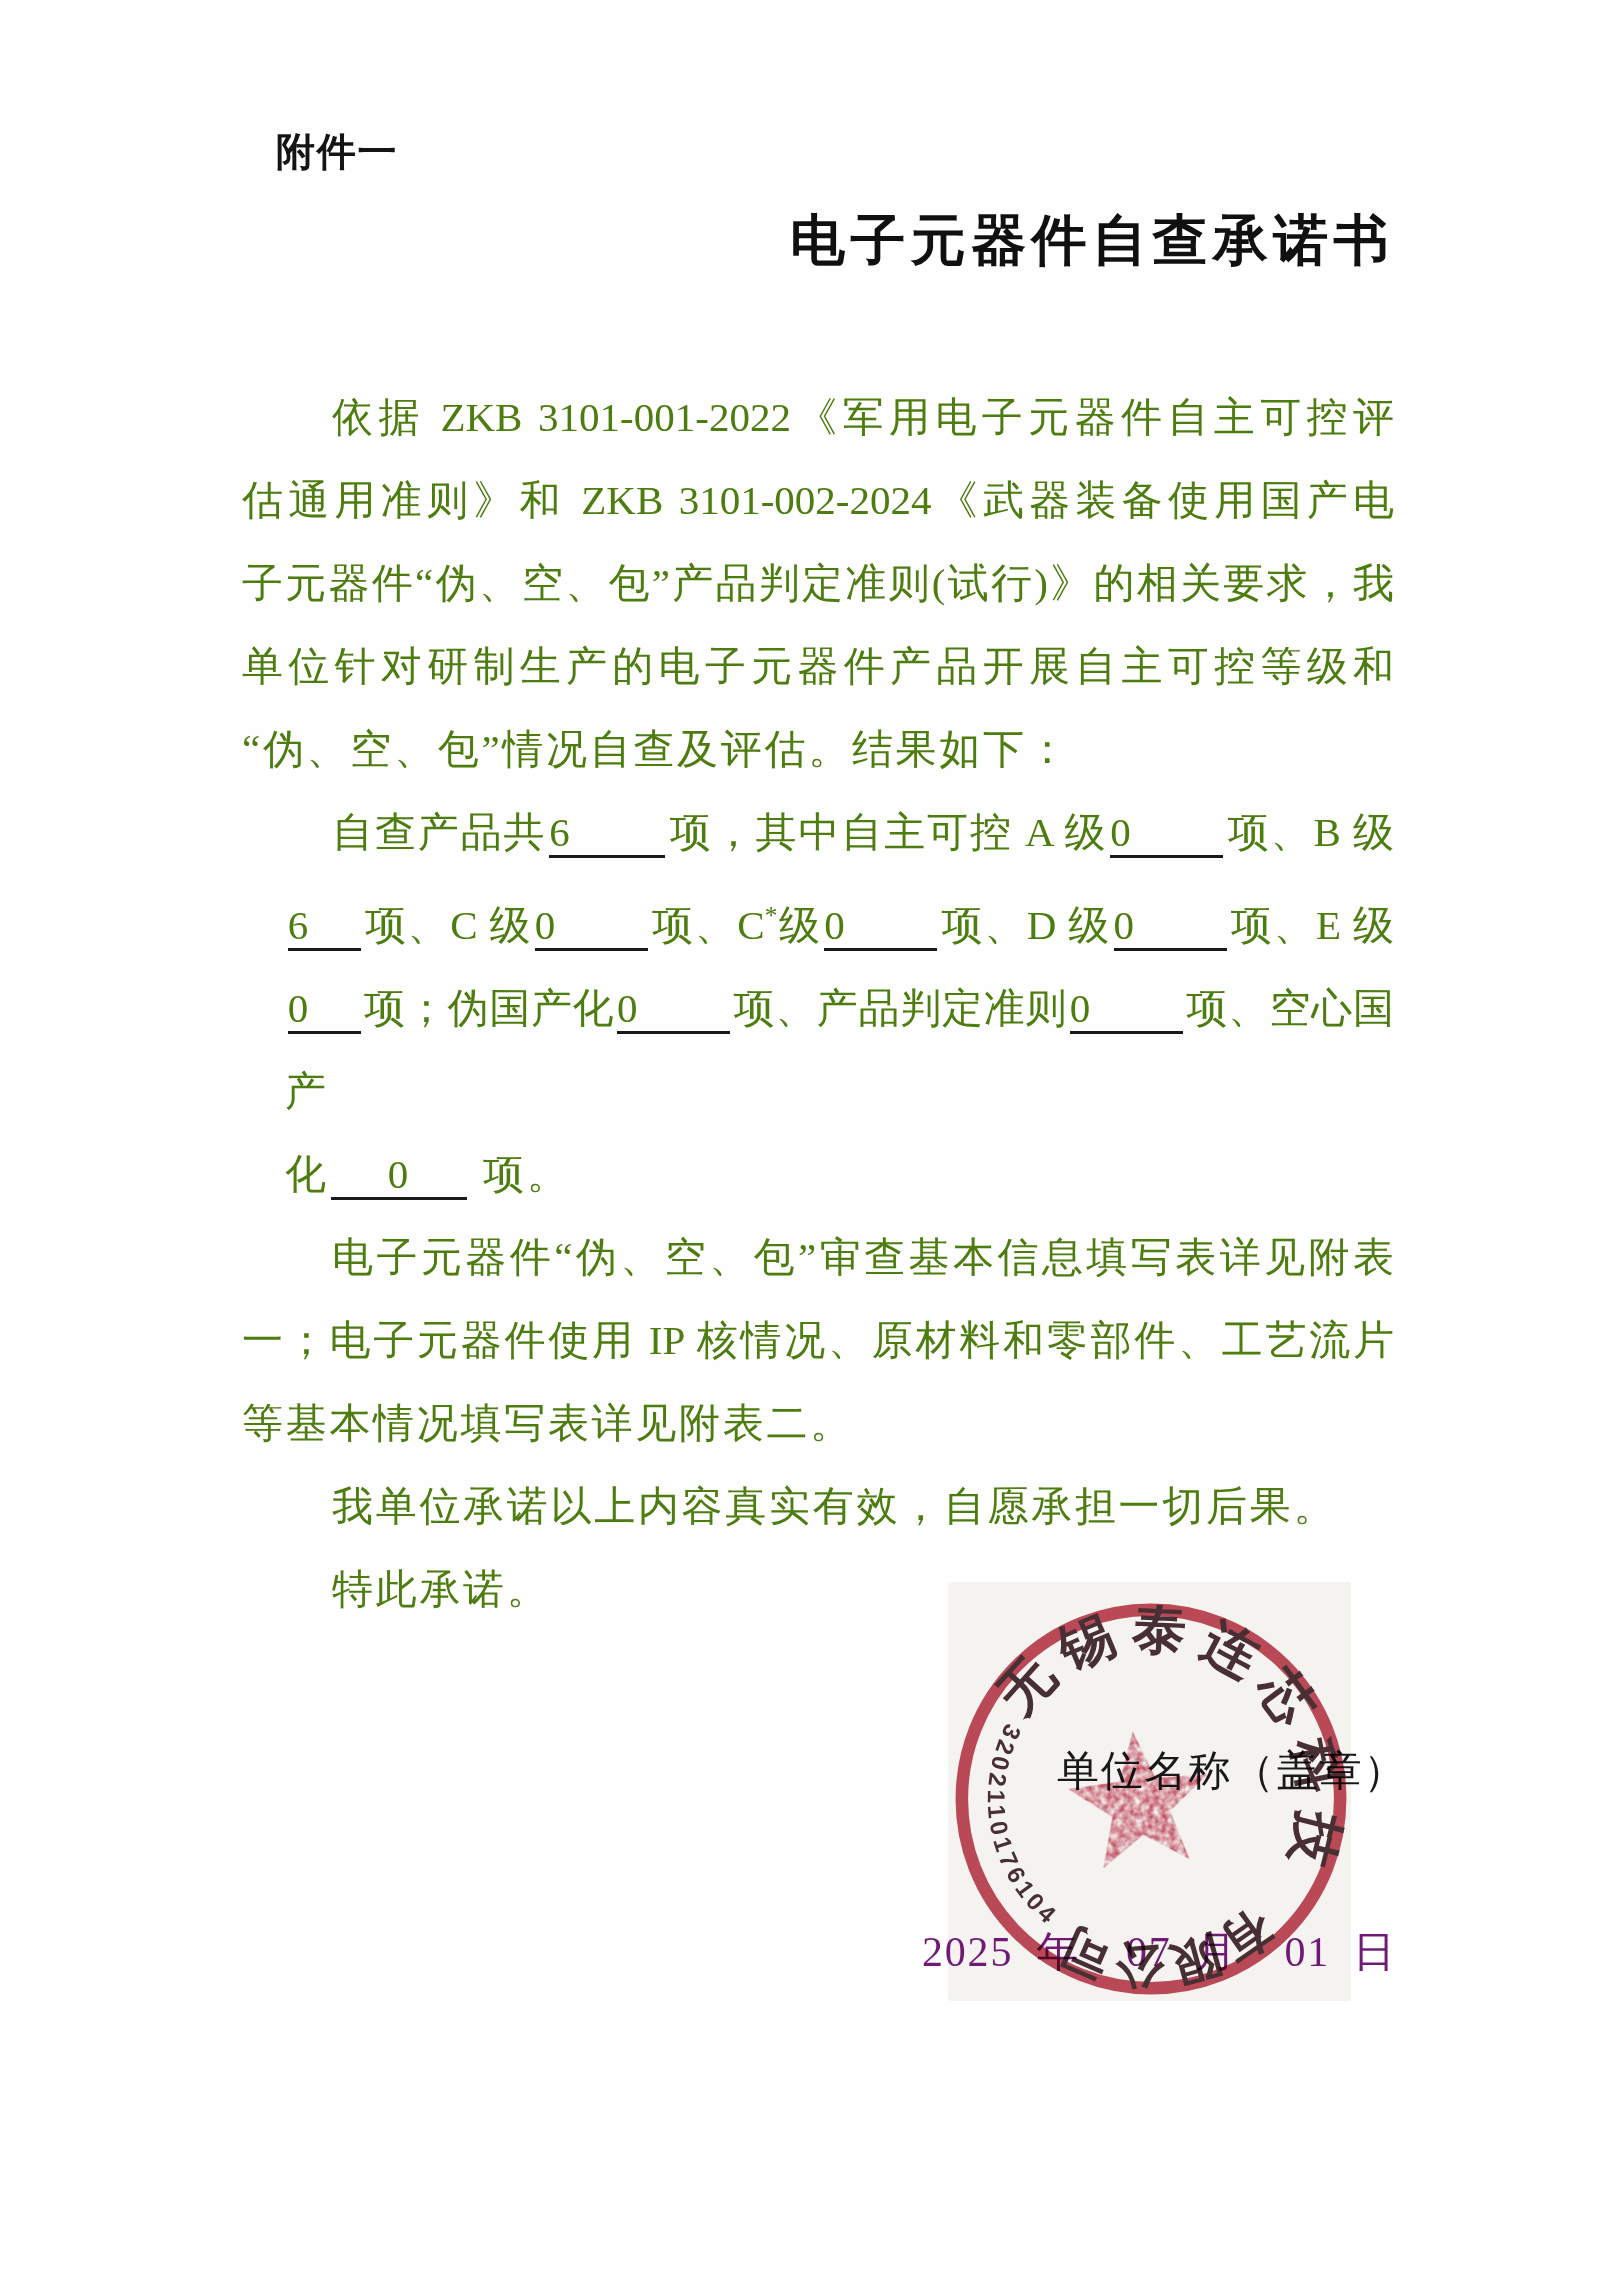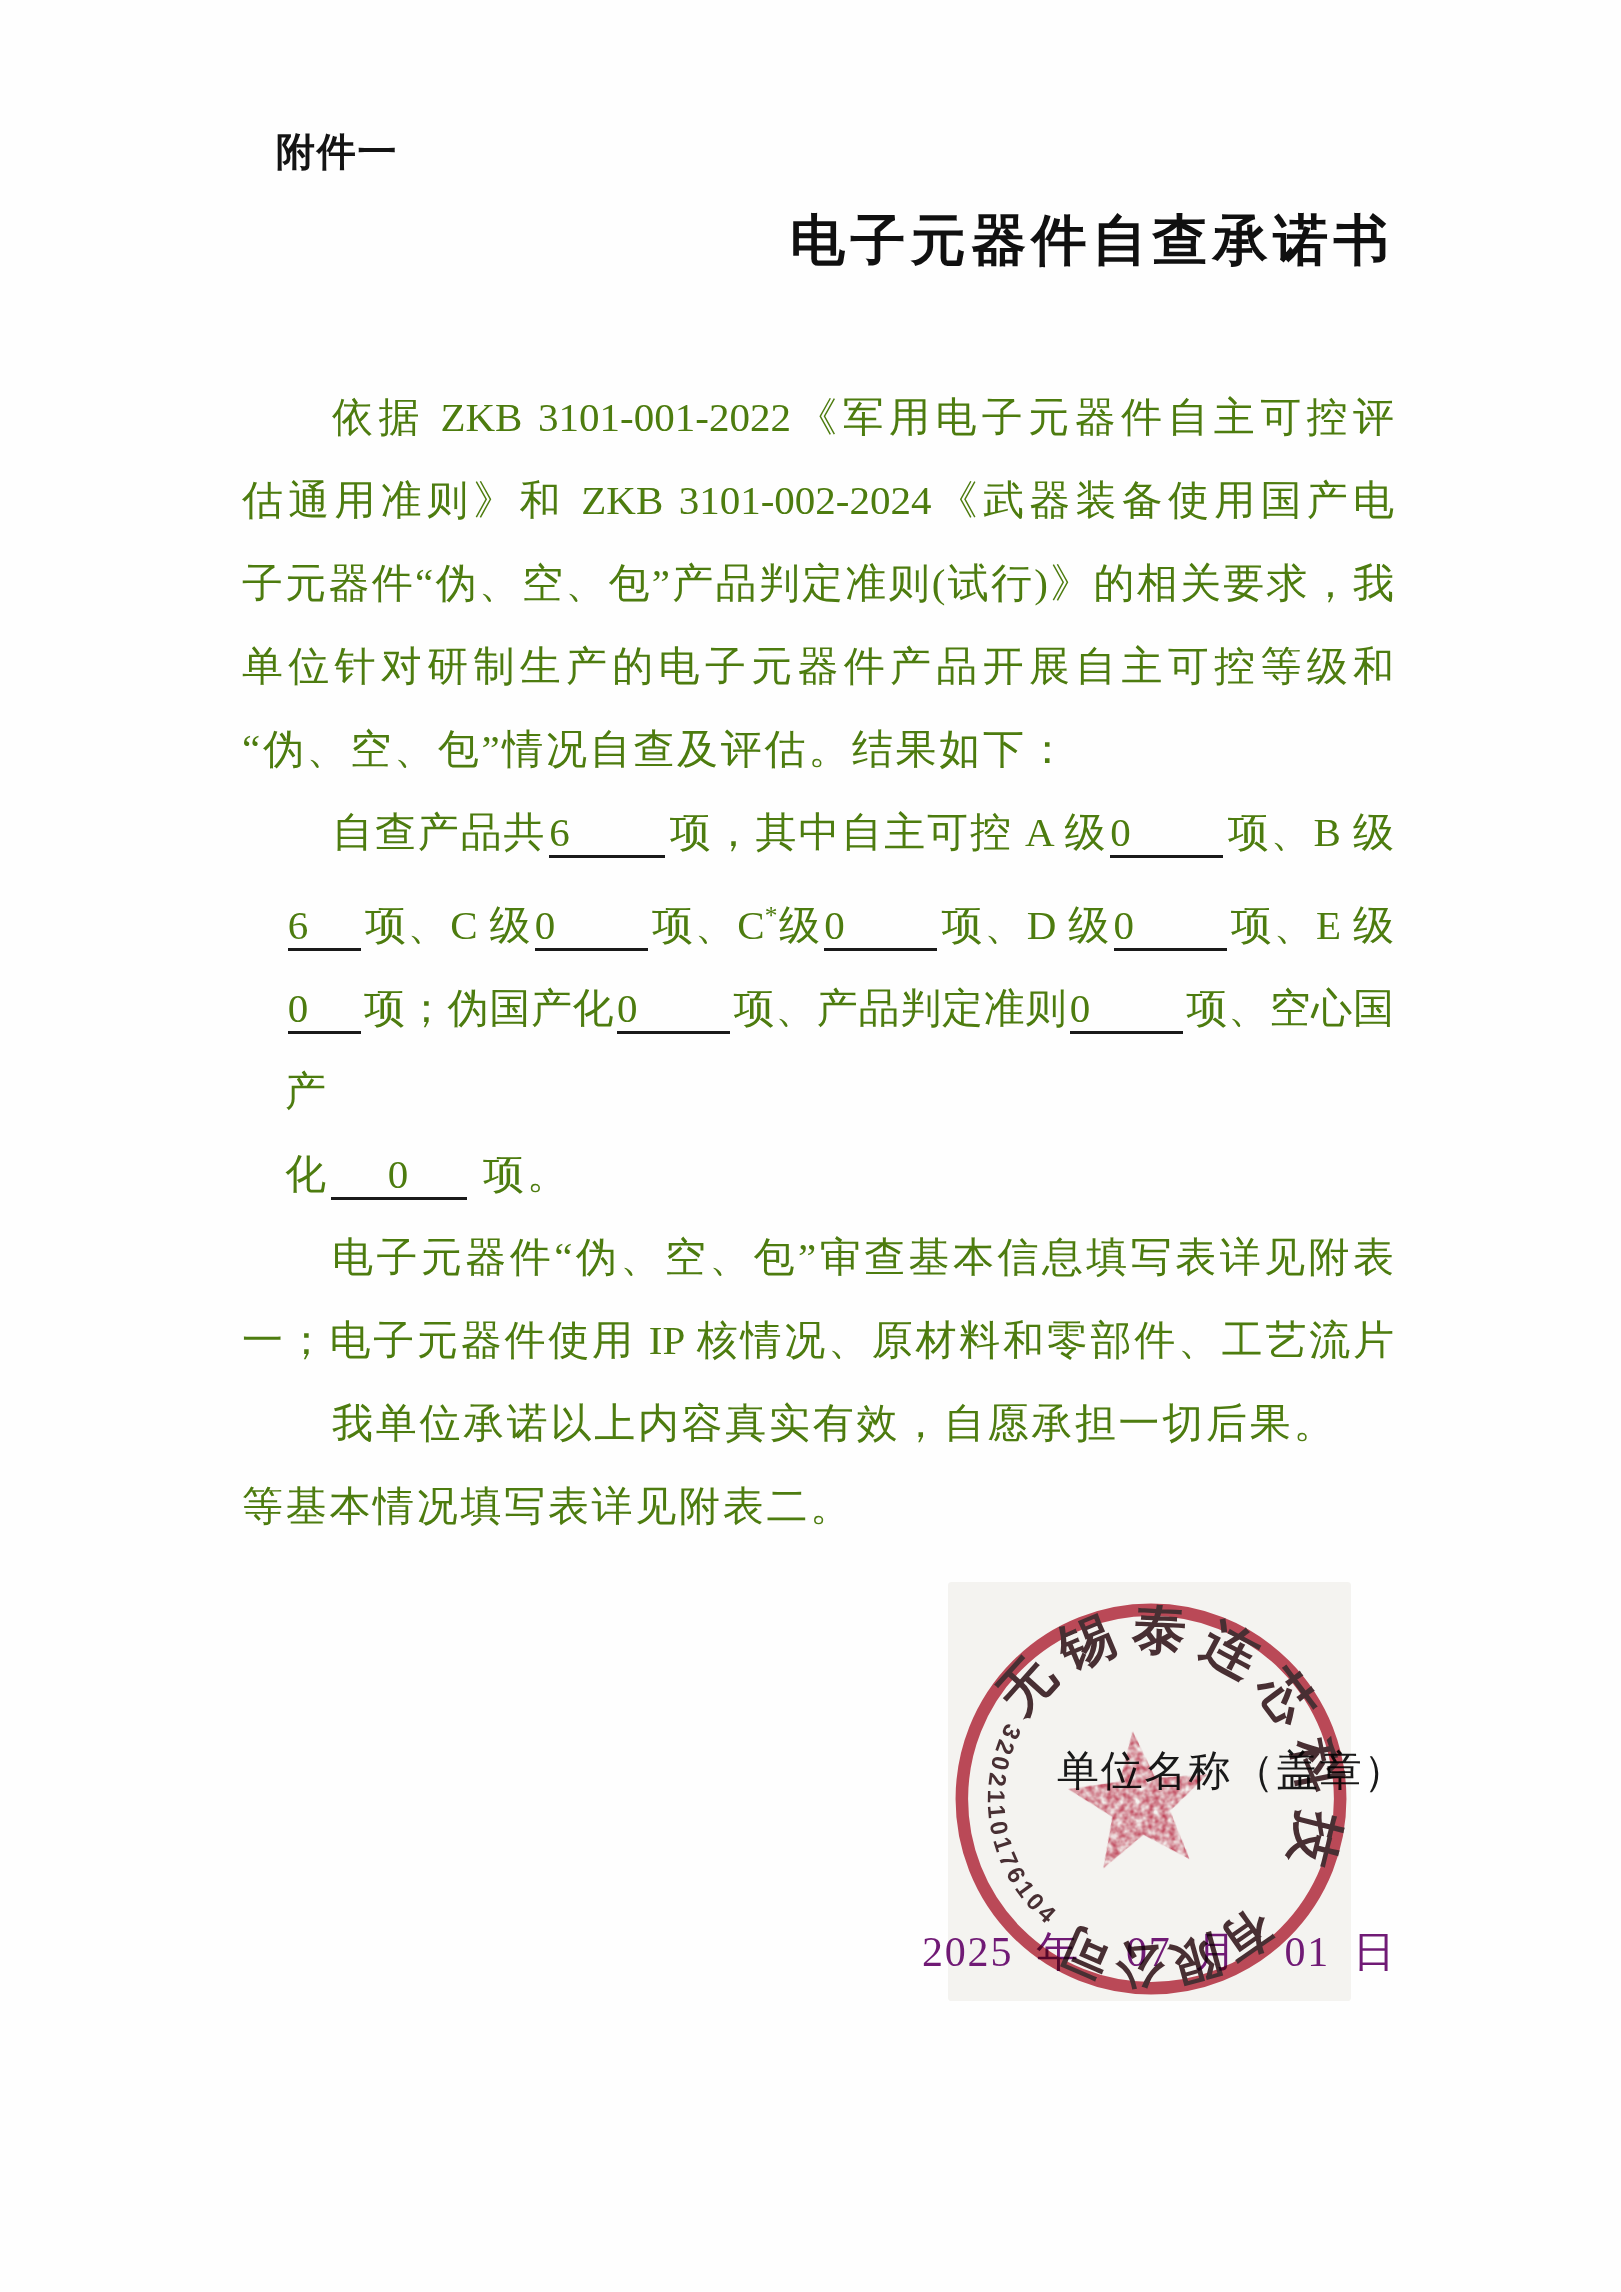--- a/index.html
+++ b/index.html
@@ -91,22 +91,23 @@
       <div class="bline just"><span class="bt">估通用准则》和 ZKB 3101-002-2024《武器装备使用国产电</span></div>
       <div class="bline just"><span class="bt">子元器件“伪、空、包”产品判定准则(试行)》的相关要求，我</span></div>
       <div class="bline just"><span class="bt">单位针对研制生产的电子元器件产品开展自主可控等级和</span></div>
       <div class="bline"><span class="bt">“伪、空、包”情况自查及评估。结果如下：</span></div>
       <div class="bline just ind"><span class="bt">自查产品共</span><span class="blank" style="min-width: 116px;">6</span><span class="bt">项，其中自主可控 A 级</span><span class="blank" style="min-width: 113px;">0</span><span class="bt">项、B 级</span></div>
       <div class="bline just cont"><span class="blank" style="min-width: 73px;">6</span><span class="bt">项、C 级</span><span class="blank" style="min-width: 113px;">0</span><span class="bt">项、C</span><sup class="supstar">*</sup><span class="bt">级</span><span class="blank" style="min-width: 113px;">0</span><span class="bt">项、D 级</span><span class="blank" style="min-width: 113px;">0</span><span class="bt">项、E 级</span></div>
       <div class="bline just cont"><span class="blank" style="min-width: 73px;">0</span><span class="bt">项；伪国产化</span><span class="blank" style="min-width: 113px;">0</span><span class="bt">项、产品判定准则</span><span class="blank" style="min-width: 113px;">0</span><span class="bt">项、空心国产</span></div>
       <div class="bline cont"><span class="bt">化</span><span class="blank" style="min-width: 136px;">0</span><span class="bt"> 项。</span></div>
       <div class="bline just ind"><span class="bt">电子元器件“伪、空、包”审查基本信息填写表详见附表</span></div>
       <div class="bline just"><span class="bt">一；电子元器件使用 IP 核情况、原材料和零部件、工艺流片</span></div>
+      <div class="bline"><span class="bt">等基本情况填写表详见附表二。</span></div>
       <div class="bline ind"><span class="bt">我单位承诺以上内容真实有效，自愿承担一切后果。</span></div>
-      <div class="bline"><span class="bt">等基本情况填写表详见附表二。</span></div>
+      <div class="bline ind"><span class="bt">特此承诺。</span></div>
     </div>
 
   <div class="seal-patch"></div>
 
   <div class="unit-label">单位名称（盖章）</div>
 
   <div class="date-line">2025 年  07 月  01 日</div>
 
   <div class="seal-wrap">
     <svg viewBox="-232 -232 464 464" width="416" height="416">

